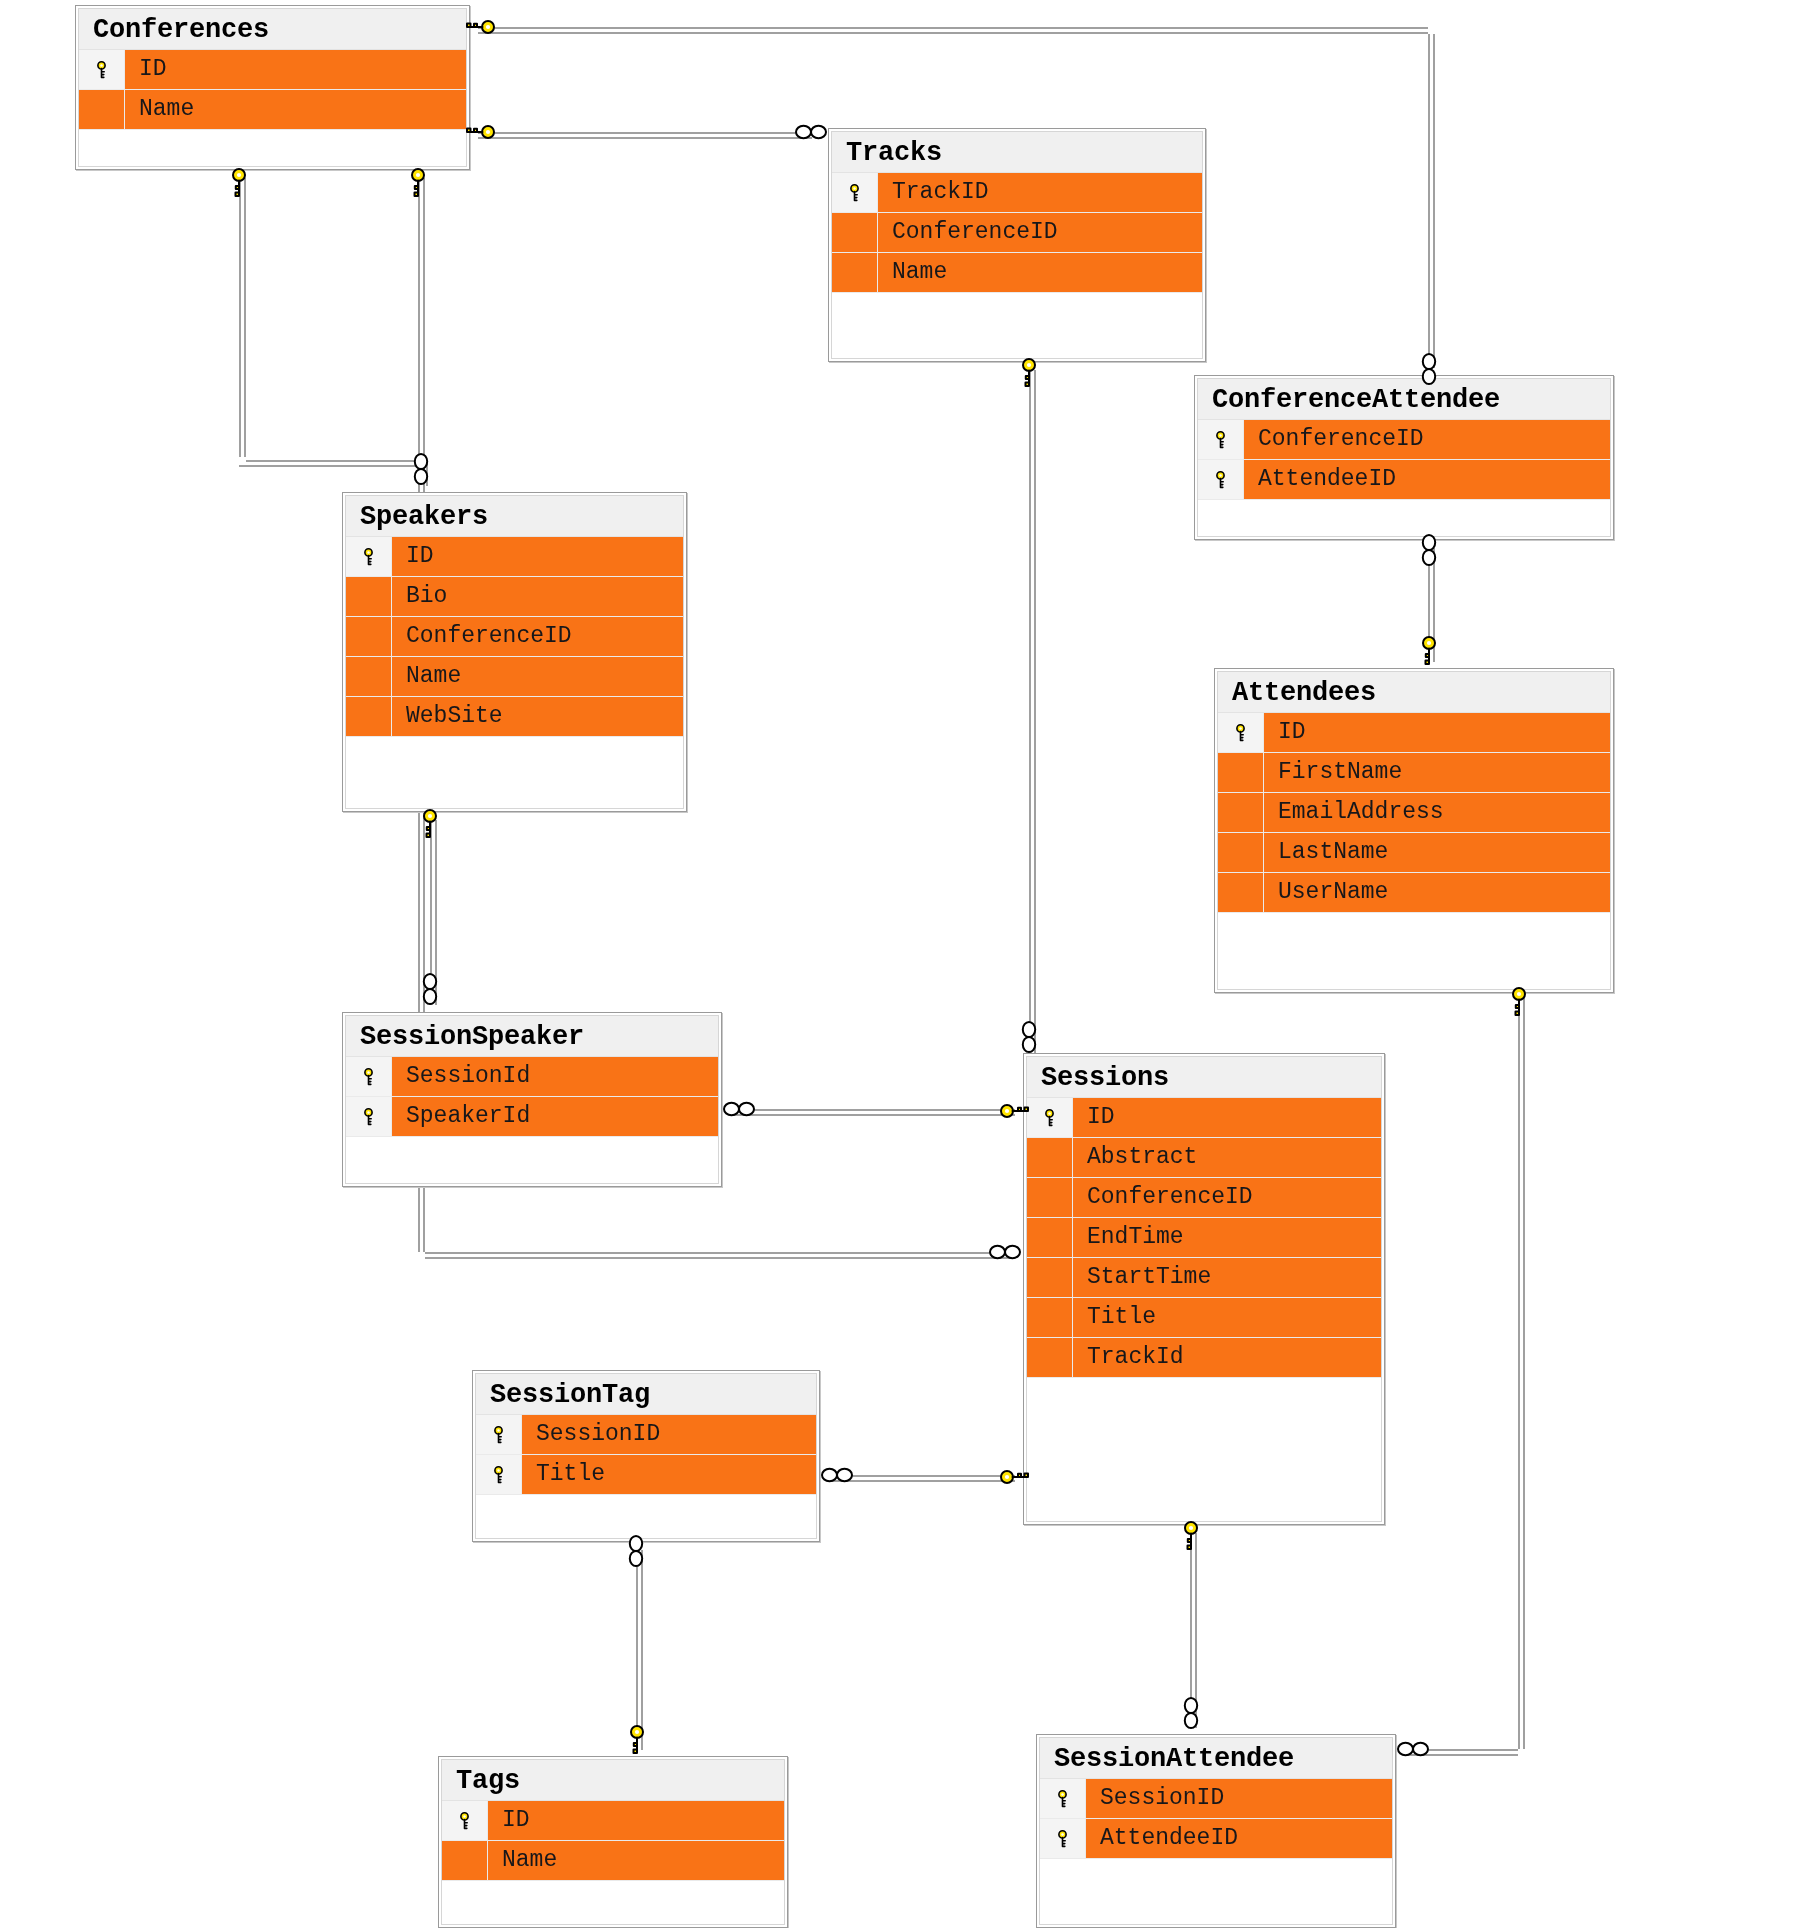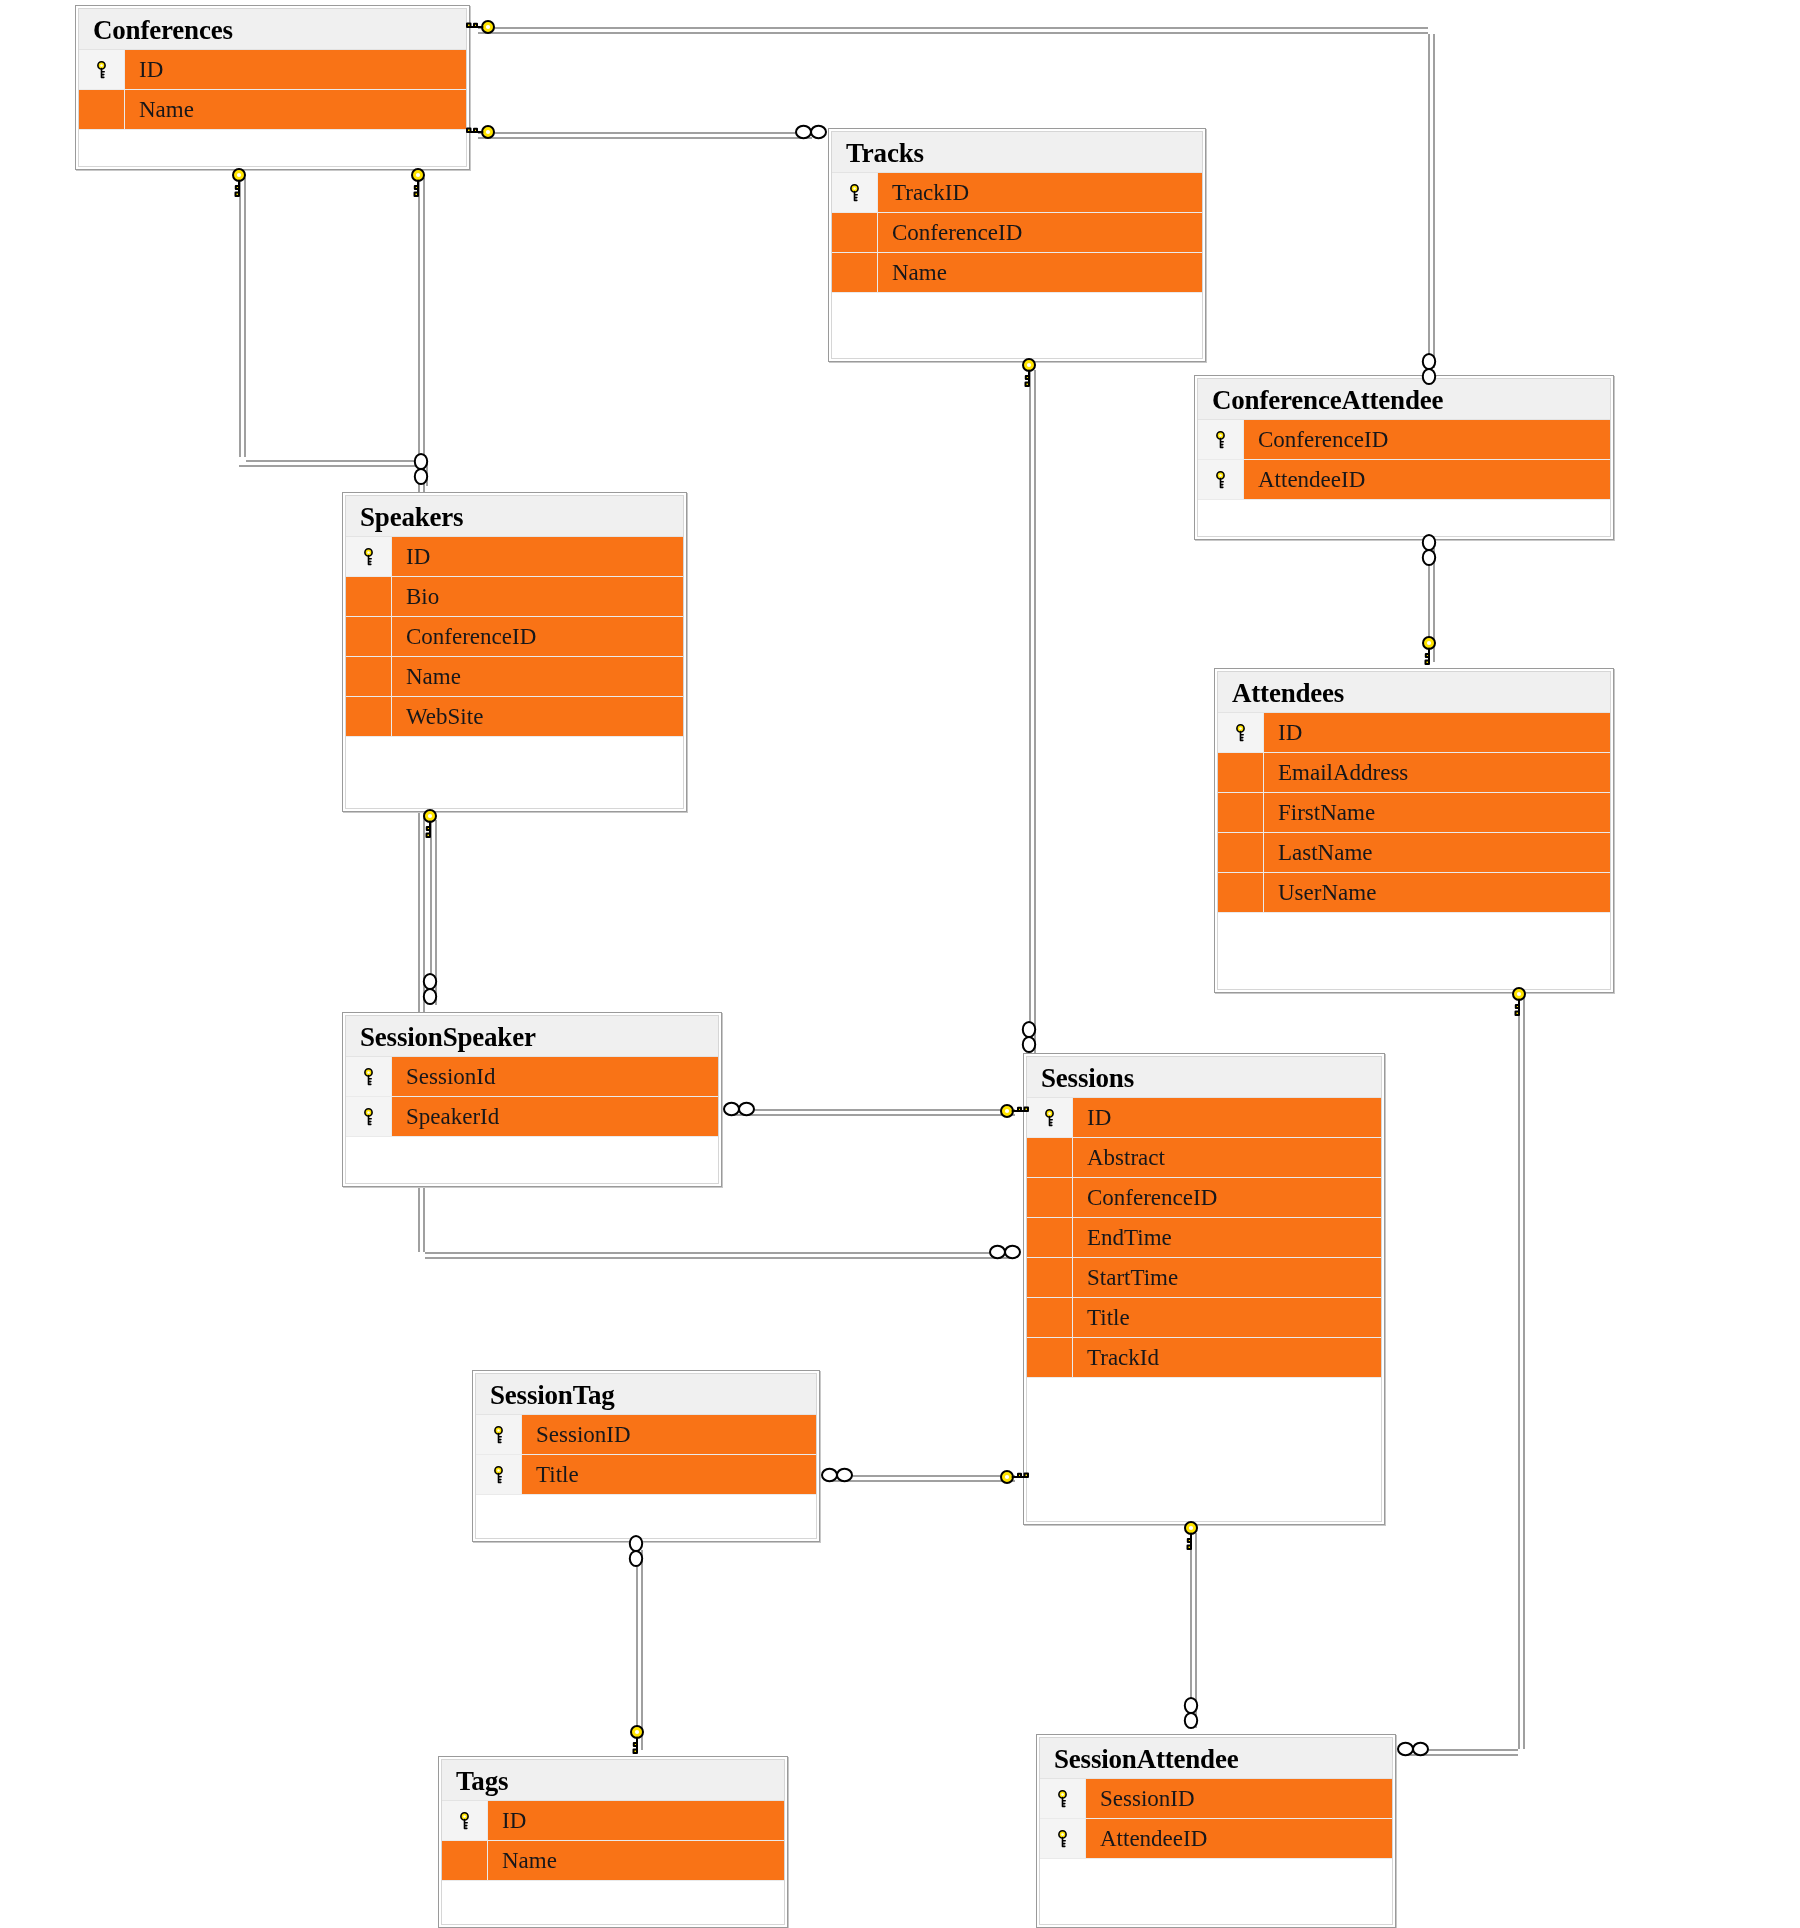--- a/index.html
+++ b/index.html
@@ -5,21 +5,21 @@
   html, body {
     margin: 0;
     padding: 0;
     background: #ffffff;
   }
   #canvas {
     position: relative;
     width: 1800px;
     height: 1928px;
     background: #ffffff;
-    font-family: Liberation Serif, serif;
+    font-family: Liberation Mono, monospace;
     overflow: hidden;
   }
 
   
   .entity {
     position: absolute;
     box-sizing: border-box;
     background: #ffffff;
     border: 1px solid #9a9a9a;
     box-shadow: 1px 1px 0 0 #c8c8c8;
@@ -231,25 +231,25 @@
                     <circle cx="9.5" cy="5.4" r="3.6"></circle>
                     <path d="M9.5 8.6 L9.5 17.4 L11.8 17.4 M9.5 14.6 L11.8 14.6 M9.5 11.8 L12.2 11.8" fill="none" stroke-linecap="round"></path>
                   </g>
                   <circle cx="9.5" cy="5.4" r="1.25" fill="#ffffff" stroke="none"></circle>
                 </svg>
               </div>
               <div class="field-name">ID</div>
             </div>
             <div class="field-row">
               <div class="field-keycell"></div>
+              <div class="field-name">FirstName</div>
+            </div>
+            <div class="field-row">
+              <div class="field-keycell"></div>
               <div class="field-name">EmailAddress</div>
-            </div>
-            <div class="field-row">
-              <div class="field-keycell"></div>
-              <div class="field-name">FirstName</div>
             </div>
             <div class="field-row">
               <div class="field-keycell"></div>
               <div class="field-name">LastName</div>
             </div>
             <div class="field-row">
               <div class="field-keycell"></div>
               <div class="field-name">UserName</div>
             </div>
             <div class="filler"></div>

